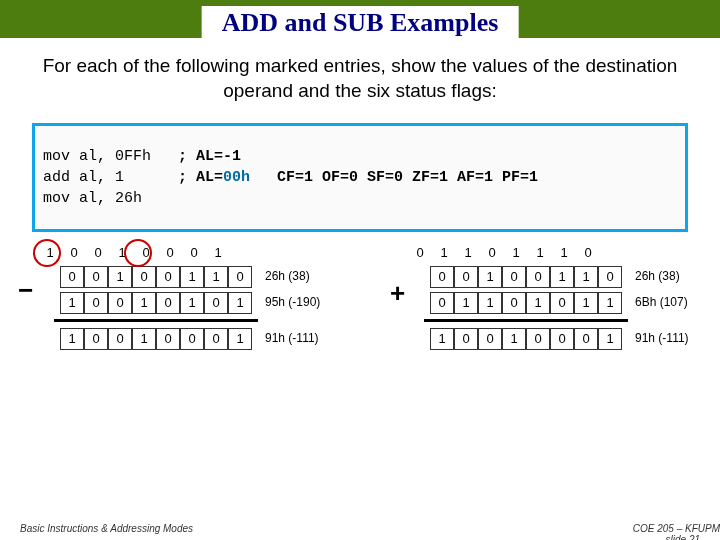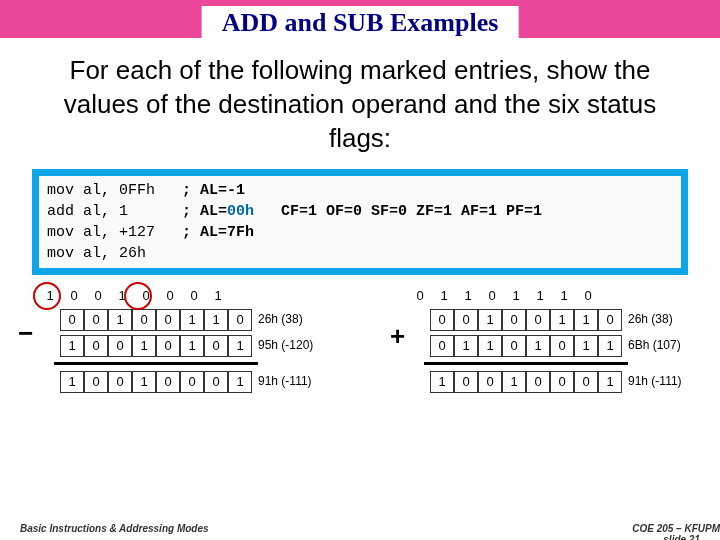--- a/index.html
+++ b/index.html
@@ -6,47 +6,47 @@
     margin: 0;
     padding: 0;
     width: 720px;
     height: 540px;
     background: #fff;
     font-family: Arial, sans-serif;
     position: relative;
     overflow: hidden;
   }
   .title-bar {
-    background: #ec4899;
+    background: #4d7c0f;
     height: 38px;
     position: relative;
   }
   .title-text {
     position: absolute;
     left: 50%;
     transform: translateX(-50%);
     top: 6px;
     background: #fff;
     padding: 2px 20px;
     font-family: "Comic Sans MS", cursive;
     font-size: 26px;
     font-weight: bold;
     color: #000080;
   }
   .subtitle {
     text-align: center;
-    font-size: 26px;
-    margin: 16px 40px 14px 40px;
+    font-size: 19px;
+    margin: 16px 40px 20px 40px;
     line-height: 1.3;
   }
   .code-block {
     margin: 8px 32px;
-    border: 7px solid #0ea5e9;
+    border: 3px solid #0ea5e9;
     background: #fafafa;
-    padding: 4px 8px;
+    padding: 20px 8px;
     font-family: "Courier New", monospace;
     font-size: 15px;
     line-height: 1.4;
   }
   .code-row { white-space: pre; }
   .hl { color: #0369a1; font-weight: bold; }
   .b { font-weight: bold; }
   .calc-area {
     position: relative;
     margin: 10px 10px 0 10px;
@@ -63,40 +63,40 @@
     font-size: 13px;
     text-align: center;
     line-height: 20px;
     background: #fff;
   }
   .noborder .bit { border-color: transparent; }
   .lbl {
     position: absolute;
     font-size: 12px;
     white-space: nowrap;
+    margin-left: 7px;
   }
   .op {
     position: absolute;
     font-size: 26px;
     font-weight: bold;
   }
   .hr {
     position: absolute;
     height: 3px;
     background: #000;
   }
   .footer {
     position: absolute;
     bottom: 6px;
     left: 0;
     right: 0;
     font-size: 10px;
     font-style: italic;
     color: #333;
-    font-weight: bold;
   }
   .footer .fl { position: absolute; left: 20px; }
   .footer .fc { width:100%; text-align:right; }
   .footer .fr { position: absolute; right: 20px; }
   .ring {
     position: absolute;
     border: 2px solid #c00;
     border-radius: 50%;
     background: transparent;
   }
@@ -106,21 +106,20 @@
 
 <div class="title-bar">
   <div class="title-text">ADD and SUB Examples</div>
 </div>
 
 <div class="subtitle">For each of the following marked entries, show the values of the destination operand and the six status flags:</div>
 
 <div class="code-block">
   <div class="code-row"><span>mov al, 0FFh   </span><span class="b">; AL=-1</span></div>
   <div class="code-row"><span>add al, 1      </span><span class="b">; AL=</span><span class="hl">00h</span><span class="b">   CF=1 OF=0 SF=0 ZF=1 AF=1 PF=1</span></div>
-  <div class="code-row"><span>mov al, +127   </span><span class="b">; AL=7Fh</span></div>
   <div class="code-row"><span>mov al, 26h</span></div>
 </div>
 
 <div class="calc-area">
 
   <div class="bitrow noborder" id="L-borrow" style="left:28px; top:0;">
       <div class="bit">1</div>
       <div class="bit">0</div>
       <div class="bit">0</div>
       <div class="bit">1</div>
@@ -143,21 +142,21 @@
   <div class="bitrow" id="L-b" style="left:50px; top:50px;">
       <div class="bit">1</div>
       <div class="bit">0</div>
       <div class="bit">0</div>
       <div class="bit">1</div>
       <div class="bit">0</div>
       <div class="bit">1</div>
       <div class="bit">0</div>
       <div class="bit">1</div>
     </div>
-  <span class="lbl" style="left:248px; top:53px;">95h (-120)</span>
+  <span class="lbl" style="left:248px; top:53px;">95h (-190)</span>
   <div class="hr" style="left:44px; top:77px; width:204px;"></div>
   <div class="bitrow" id="L-r" style="left:50px; top:86px;">
       <div class="bit">1</div>
       <div class="bit">0</div>
       <div class="bit">0</div>
       <div class="bit">1</div>
       <div class="bit">0</div>
       <div class="bit">0</div>
       <div class="bit">0</div>
       <div class="bit">1</div>

